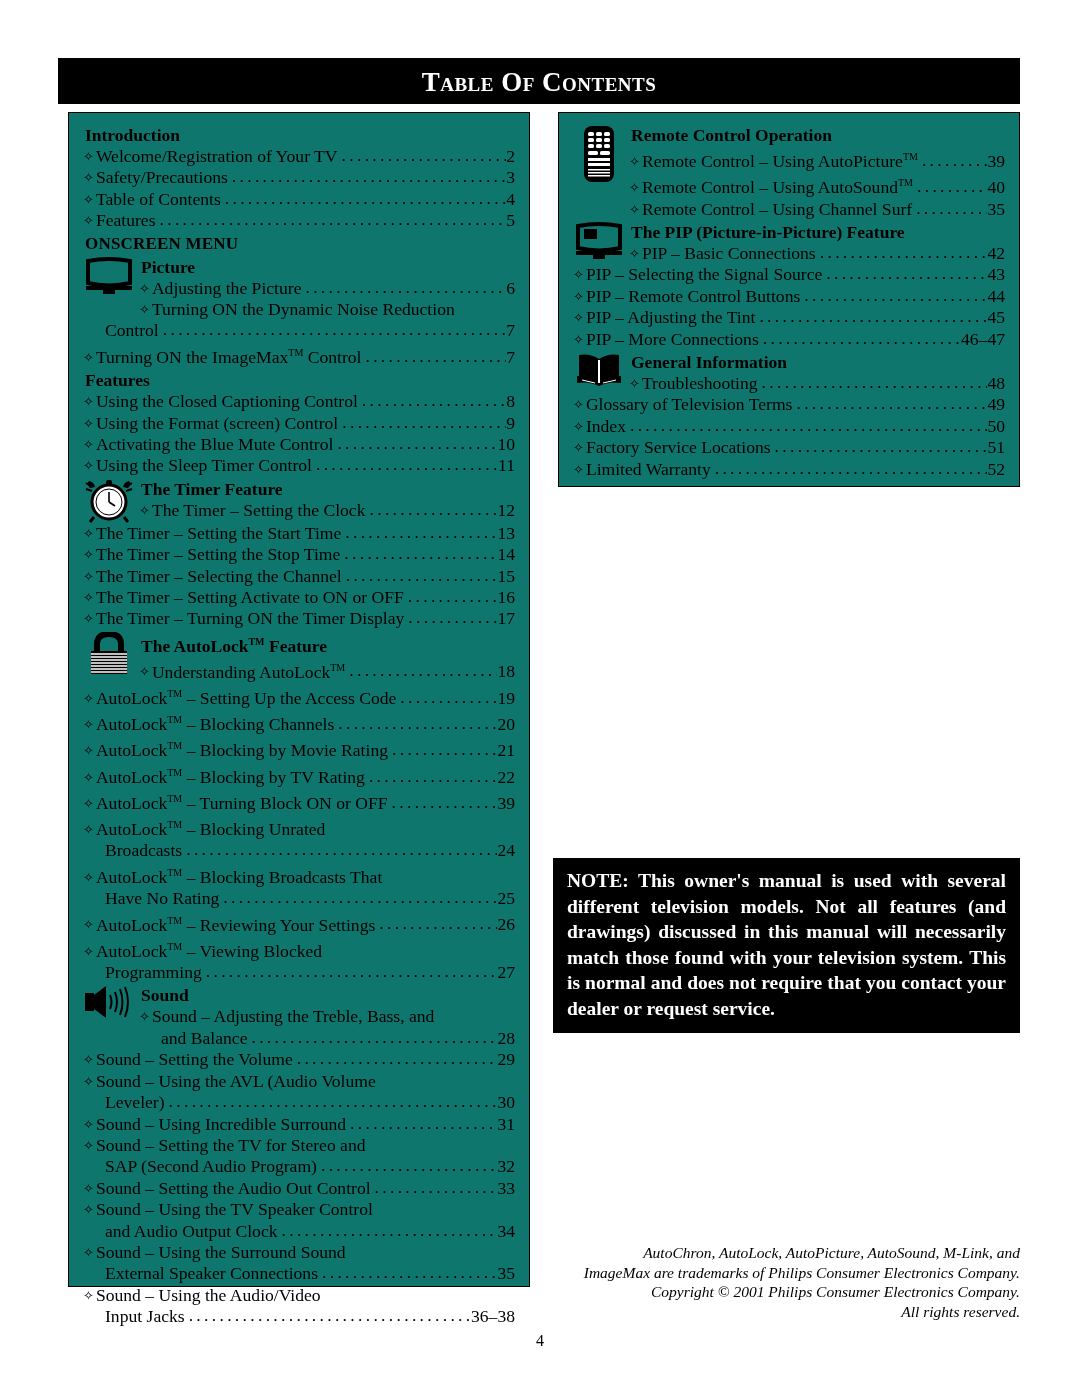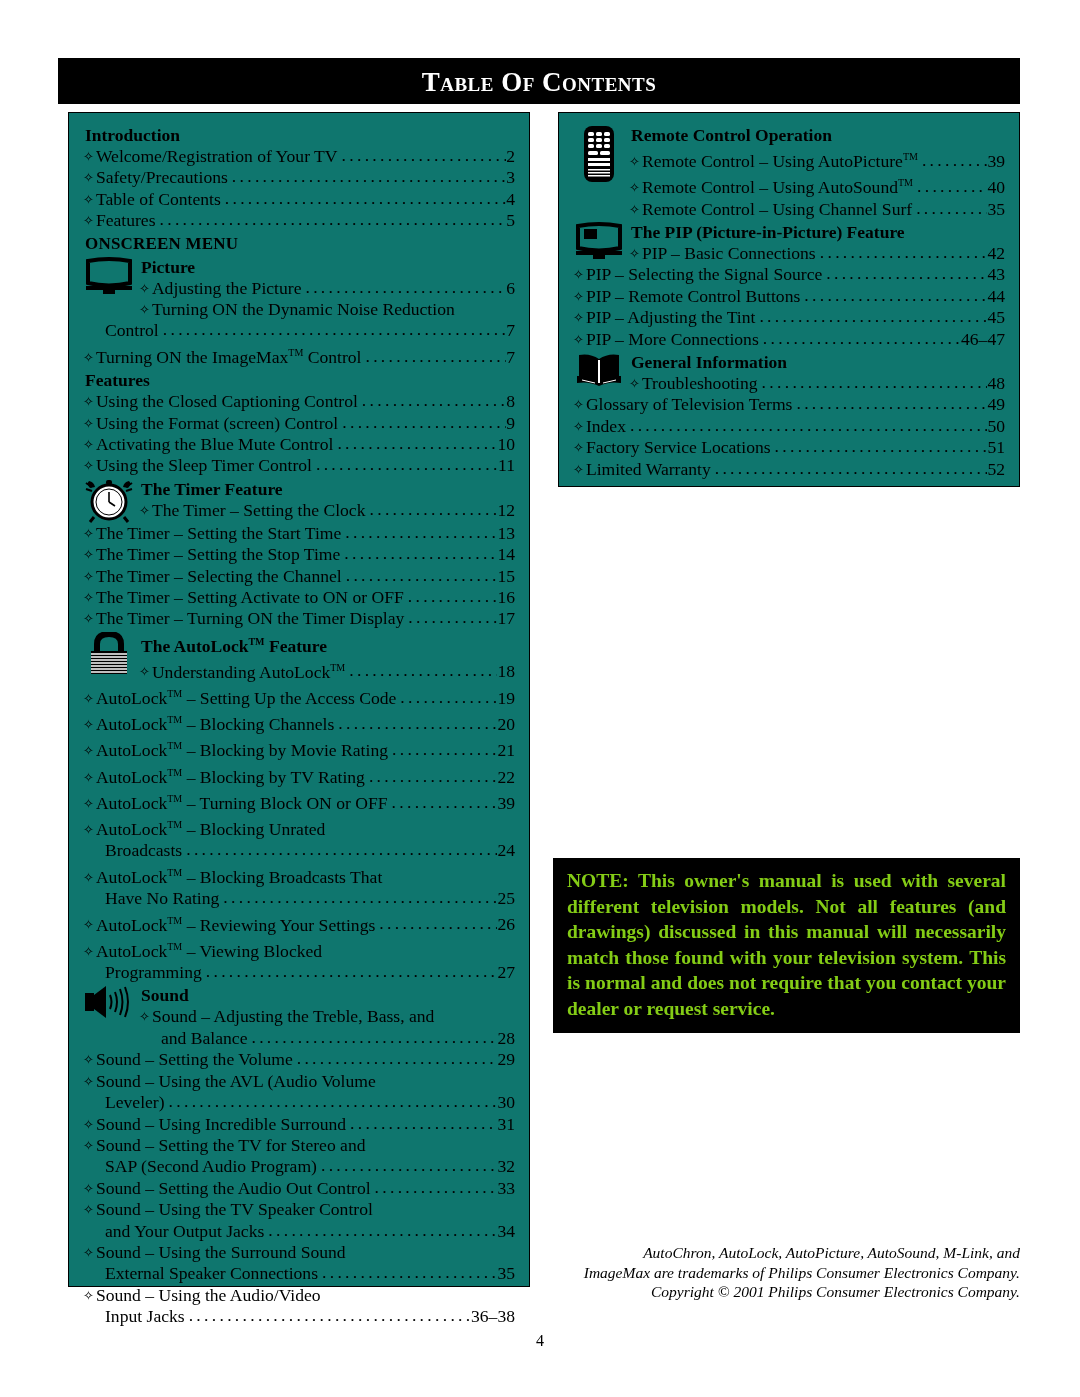--- a/index.html
+++ b/index.html
@@ -163,21 +163,21 @@
     min-width: 0;
   }
 
   
   #note-box {
     position: absolute;
     left: 553px;
     top: 858px;
     width: 467px;
     background: #000;
-    color: #84cc16;
+    color: #ffffff;
     padding: 10px 14px 12px 14px;
     box-sizing: border-box;
   }
   #note-box p {
     margin: 0;
     font-family: "Liberation Serif", serif;
     font-weight: bold;
     font-size: 19.5px;
     line-height: 25.5px;
     text-align: justify;
@@ -505,21 +505,21 @@
           <span class="dia">✧</span>
           <span class="lbl">Sound – Setting the Audio Out Control</span>
           <span class="leader">................................................................................</span>
           <span class="pg">33</span>
         </div>
         <div class="entry">
           <span class="dia">✧</span>
           <span class="lbl">Sound – Using the TV Speaker Control</span>
         </div>
         <div class="entry cont">
-          <span class="lbl">and Your Output Jacks</span>
+          <span class="lbl">and Audio Output Clock</span>
           <span class="leader">................................................................................</span>
           <span class="pg">34</span>
         </div>
         <div class="entry">
           <span class="dia">✧</span>
           <span class="lbl">Sound – Using the Surround Sound</span>
         </div>
         <div class="entry cont">
           <span class="lbl">External Speaker Connections</span>
           <span class="leader">................................................................................</span>
@@ -679,17 +679,18 @@
   </div>
 
   <div id="note-box">
     <p>NOTE: This owner's manual is used with several different television models.  Not all features (and  drawings) discussed in this manual will necessarily match those found with your television system. This is normal and does not require that you contact your dealer or request service.</p>
   </div>
 
   <div id="footer">
     <div>AutoChron, AutoLock, AutoPicture, AutoSound, M-Link, and</div>
     <div>ImageMax are trademarks of Philips Consumer Electronics Company.</div>
     <div>Copyright © 2001 Philips Consumer Electronics Company.</div>
+    <div>All rights reserved.</div>
   </div>
 
   <div id="page-number">4</div>
 
 </div>
 
 </body></html>

